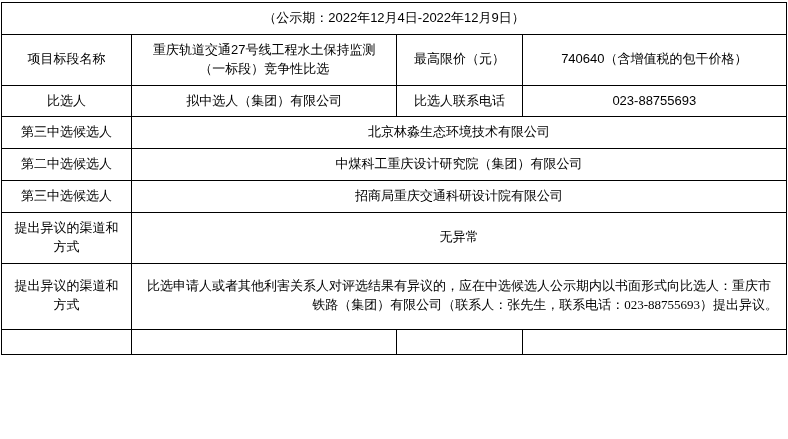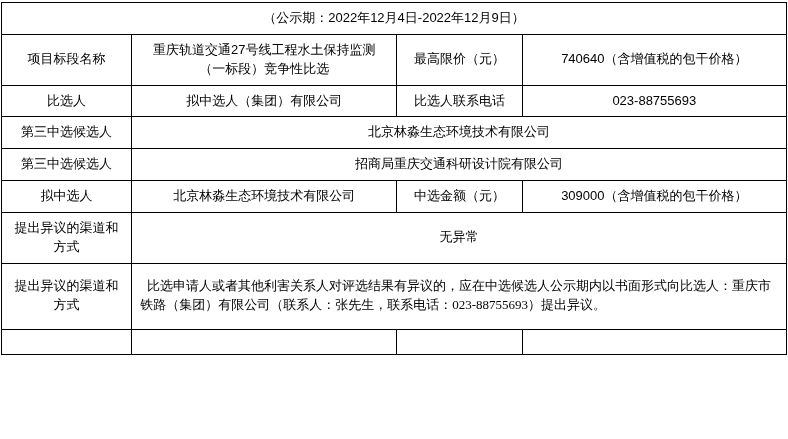--- a/index.html
+++ b/index.html
@@ -60,21 +60,21 @@
   .row-h-taller { height: 62px; }
   .row-h-notice { height: 66px; }
   .notice-text {
     text-align: center;
     line-height: 1.7;
     padding: 8px 26px;
     font-family: Liberation Serif, serif;
   }
   .notice-text .ln2 {
     display: block;
-    text-align: left;
+    text-align: right;
   }
   .bottom-strip td {
     height: 12px;
     padding: 0;
   }
 </style>
 </head>
 <body>
 
 <div class="sheet">
@@ -99,28 +99,26 @@
         <td class="c-label">比选人</td>
         <td class="center">拟中选人（集团）有限公司</td>
         <td class="c-mid-label">比选人联系电话</td>
         <td class="center">023-88755693</td>
       </tr>
       <tr class="row-h-3">
         <td class="c-label">第三中选候选人</td>
         <td class="center" colspan="3">北京林淼生态环境技术有限公司</td>
       </tr>
       <tr class="row-h-3">
+        <td class="c-label">第二中选候选人</td>
+        <td class="center" colspan="3">中煤科工重庆设计研究院（集团）有限公司</td>
+      </tr>
+      <tr class="row-h-3">
         <td class="c-label">第三中选候选人</td>
         <td class="center" colspan="3">招商局重庆交通科研设计院有限公司</td>
-      </tr>
-      <tr class="row-h-3">
-        <td class="c-label">拟中选人</td>
-        <td class="center">北京林淼生态环境技术有限公司</td>
-        <td class="c-mid-label">中选金额（元）</td>
-        <td class="center">309000（含增值税的包干价格）</td>
       </tr>
       <tr class="row-h-tall">
         <td class="c-label">提出异议的渠道和方式</td>
         <td class="center" colspan="3">无异常</td>
       </tr>
       <tr class="row-h-notice">
         <td class="c-label">提出异议的渠道和方式</td>
         <td class="notice-text" colspan="3">
           <span>比选申请人或者其他利害关系人对评选结果有异议的，应在中选候选人公示期内以书面形式向比选人：重庆市</span>
           <span class="ln2">铁路（集团）有限公司（联系人：张先生，联系电话：023-88755693）提出异议。</span>

